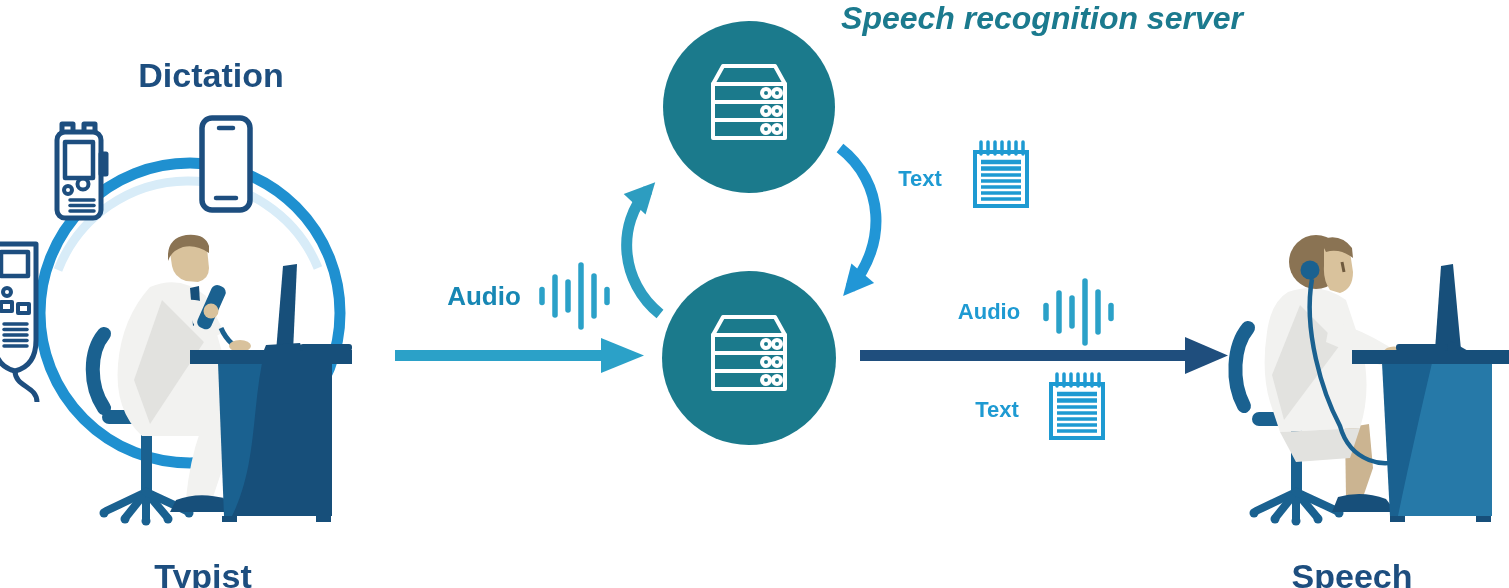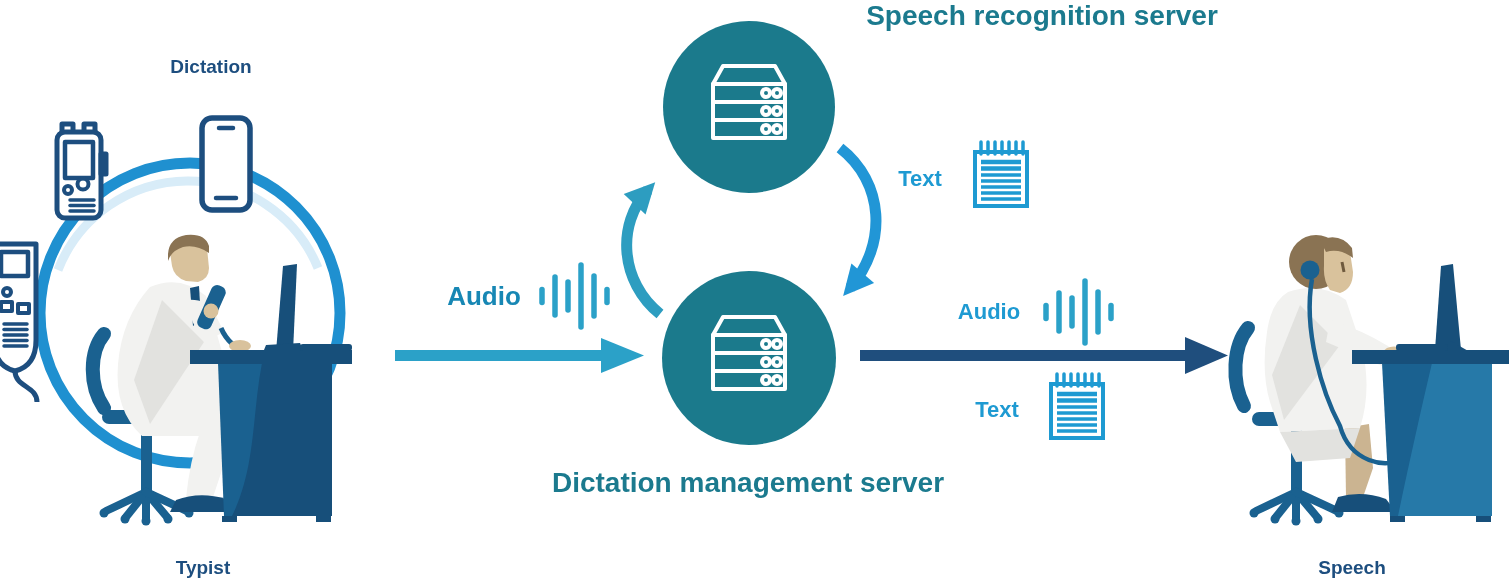--- a/index.html
+++ b/index.html
@@ -10,22 +10,22 @@
     --ring-blue:#1f90d0; --ring-pale:#d8ecf8; --skin:#d9c29c; --skin-leg:#cbb491;
     --hair:#8a7353; --coat:#f2f2f0; --coat-shadow:#e2e2df; --white:#ffffff;
   }
   html,body{margin:0;padding:0;background:#ffffff;}
   #stage{
     position:relative;width:1509px;height:588px;background:#ffffff;overflow:hidden;
     font-family:"Liberation Sans", sans-serif;
   }
   #diagram-svg{position:absolute;left:0;top:0;}
   .lbl{position:absolute;transform:translateX(-50%);white-space:nowrap;font-weight:700;}
-  .lbl-navy{color:var(--navy-text);font-size:19px;}
-  .lbl-teal{color:var(--teal-text);font-size:28px;}
+  .lbl-navy{color:var(--navy-text);font-size:34px;}
+  .lbl-teal{color:var(--teal-text);font-size:32px;font-style:italic;}
   .lbl-blue{color:var(--bright-blue);font-size:22px;}
   .lbl-cyanblue{color:var(--audio-left-blue);font-size:26px;}
 </style>
 </head>
 <body>
 
 <div id="stage">
 
 <svg id="diagram-svg" width="1509" height="588" viewBox="0 0 1509 588">
   <defs>
@@ -244,20 +244,19 @@
       <rect x="1352" y="350" width="157" height="14" style="fill:var(--figure-dark)"></rect>
       <rect x="1396" y="344" width="52" height="7" rx="3" style="fill:var(--figure-dark)"></rect>
       <rect x="1390" y="516" width="15" height="6" style="fill:var(--figure-dark)"></rect>
       <rect x="1476" y="516" width="15" height="6" style="fill:var(--figure-dark)"></rect>
     </g>
   </g>
 </svg>
 
 <div class="lbl lbl-navy" style="left:211px;top:56px">Dictation</div>
 <div class="lbl lbl-teal" style="left:1042px;top:0px">Speech recognition server</div>
-<div class="lbl lbl-teal" style="left:748px;top:467px">Dictation management server</div>
 <div class="lbl lbl-navy" style="left:203px;top:557px">Typist</div>
 <div class="lbl lbl-navy" style="left:1352px;top:557px">Speech</div>
 <div class="lbl lbl-cyanblue" style="left:484px;top:281px">Audio</div>
 <div class="lbl lbl-blue" style="left:920px;top:166px">Text</div>
 <div class="lbl lbl-blue" style="left:989px;top:299px">Audio</div>
 <div class="lbl lbl-blue" style="left:997px;top:397px">Text</div>
 </div>
 
 </body></html>

